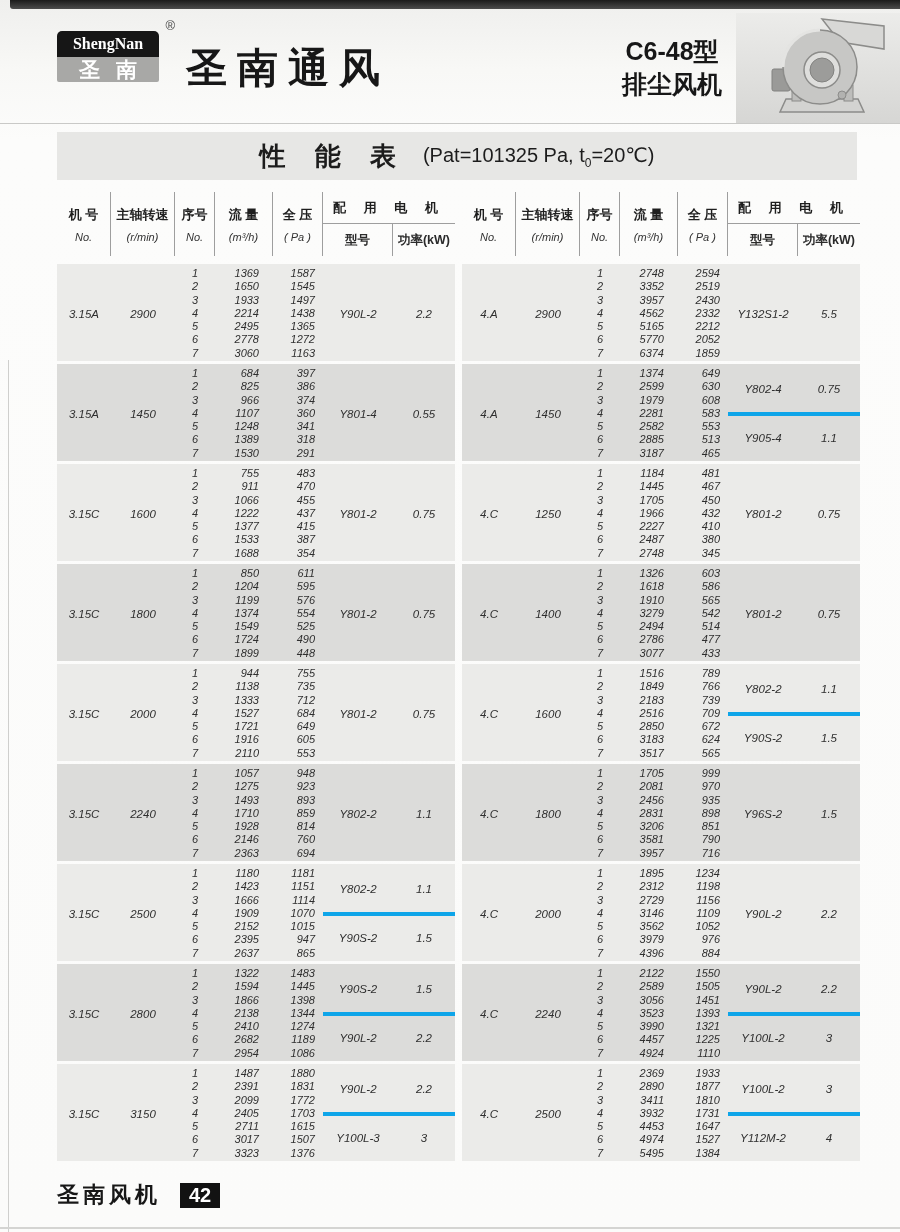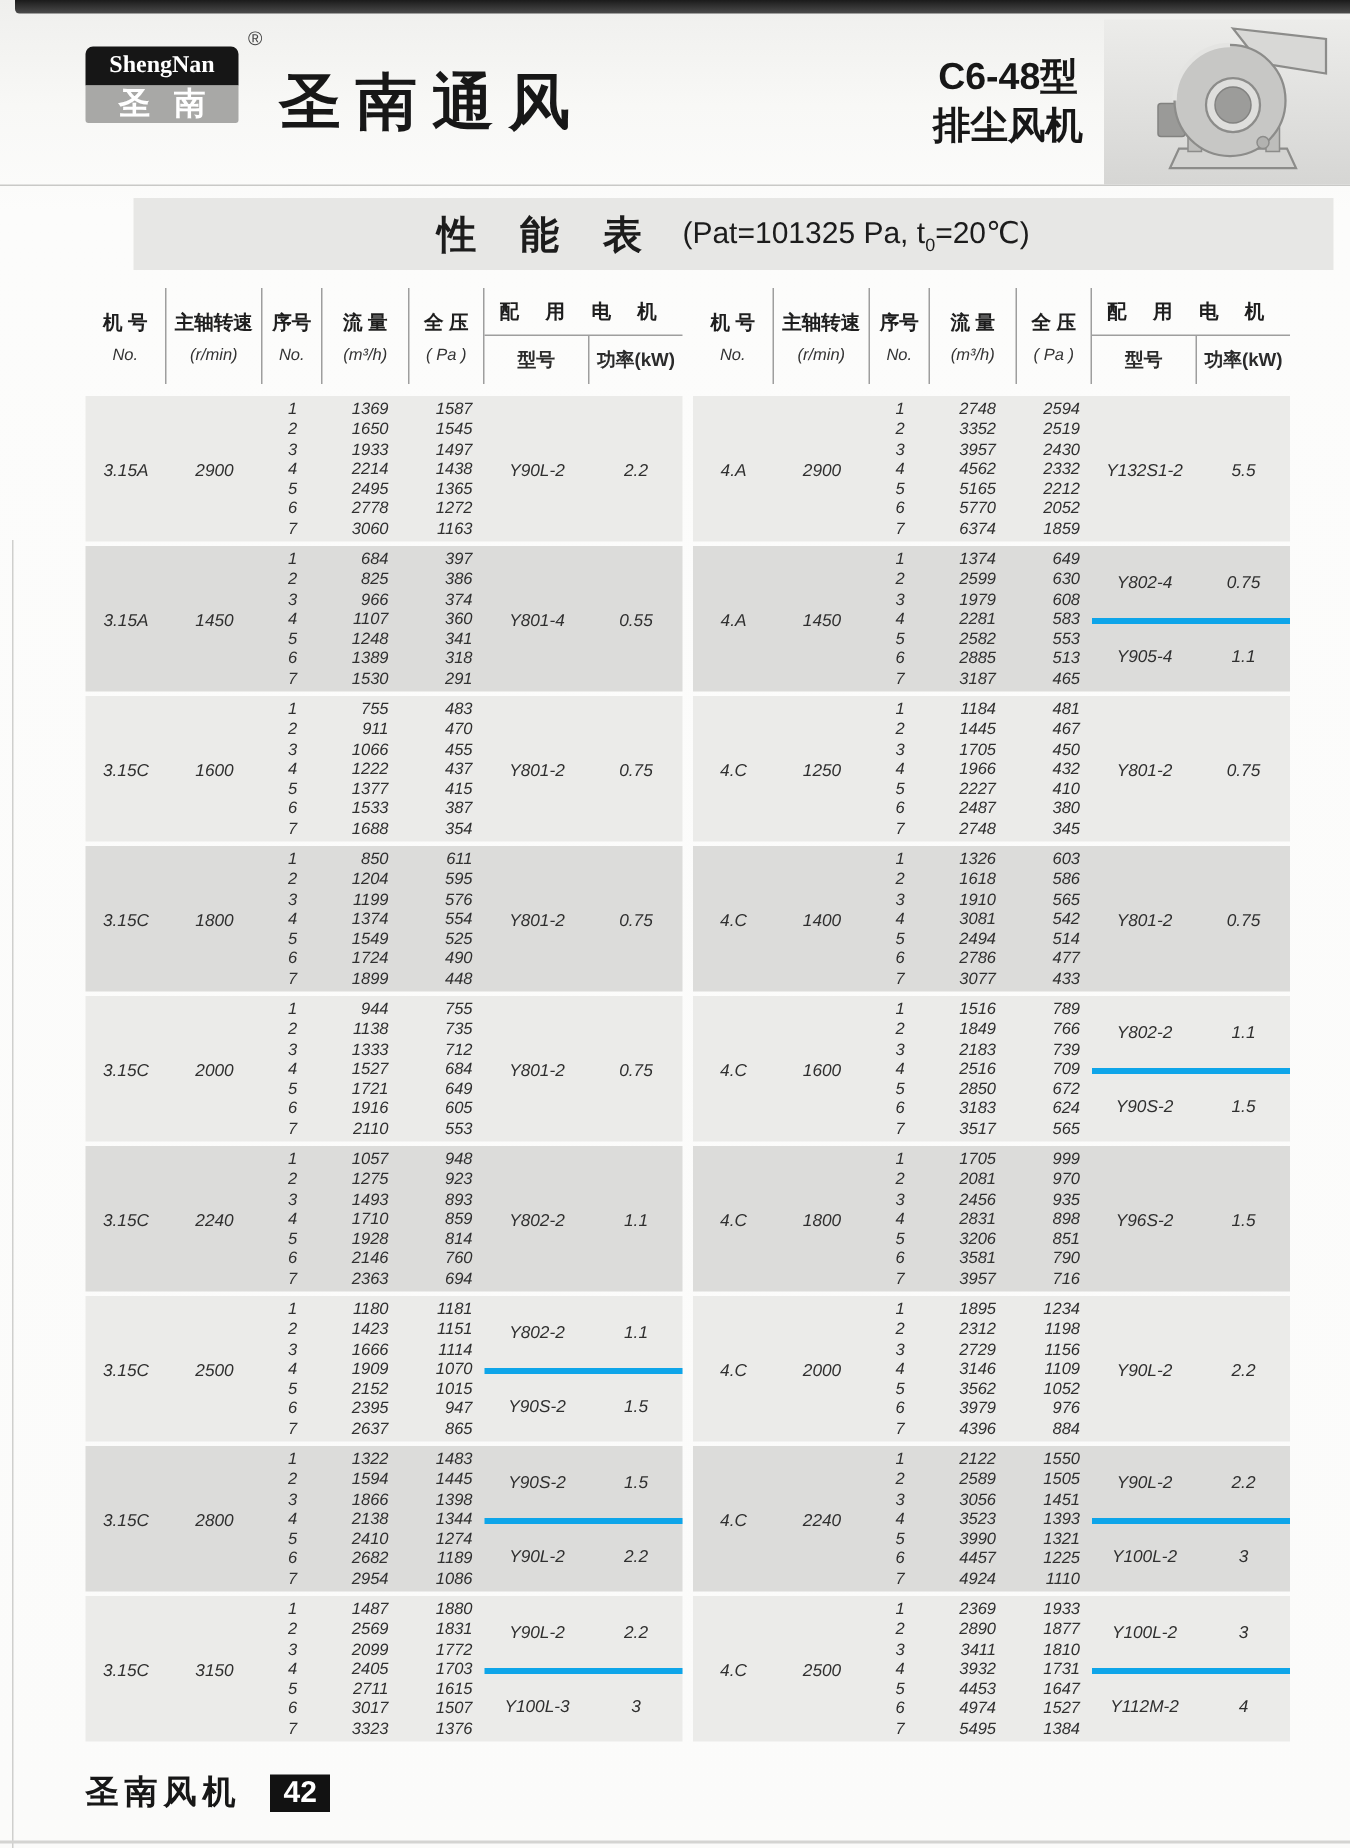--- a/index.html
+++ b/index.html
@@ -20,21 +20,21 @@
         height:25px;line-height:25px;letter-spacing:16px;text-indent:16px;border-radius:0 0 2px 2px;}
   .logo-reg{position:absolute;right:-16px;top:-13px;font-size:13px;color:#444;}
   .brand-name{position:absolute;left:186px;top:32px;font-size:41px;font-weight:bold;letter-spacing:10px;color:#171717;}
   .model-block{position:absolute;right:178px;top:26px;text-align:center;font-size:25px;font-weight:bold;
         line-height:33px;color:#171717;}
   .fan-box{position:absolute;right:0;top:4px;width:164px;height:110px;
         background:linear-gradient(180deg,#ececea,#d6d6d4);}
 
   
   .title-band{position:absolute;top:132px;left:57px;width:800px;height:48px;background:#e7e7e5;
-        display:flex;align-items:center;justify-content:center;gap:16px;margin-left:32px;}
+        display:flex;align-items:center;justify-content:center;gap:16px;}
   .title-main{font-size:26px;font-weight:bold;letter-spacing:11px;color:#1c1c1c;}
   .title-cond{font-size:20px;color:#1c1c1c;}
   .title-cond sub{font-size:12px;}
 
   
   .tables{position:absolute;top:192px;left:57px;display:flex;gap:7px;}
   .perf-table{width:398px;}
   .thead{display:flex;height:64px;margin-bottom:8px;}
   .th{box-sizing:border-box;border-right:1px solid #9e9e9e;display:flex;flex-direction:column;
         justify-content:center;gap:7px;text-align:center;}
@@ -454,21 +454,21 @@
               <div class="num">1</div>
               <div class="num">2</div>
               <div class="num">3</div>
               <div class="num">4</div>
               <div class="num">5</div>
               <div class="num">6</div>
               <div class="num">7</div>
             </div>
             <div class="col c-flow">
               <div class="num">1487</div>
-              <div class="num">2569</div>
+              <div class="num">2391</div>
               <div class="num">2099</div>
               <div class="num">2405</div>
               <div class="num">2711</div>
               <div class="num">3017</div>
               <div class="num">3323</div>
             </div>
             <div class="col c-press">
               <div class="num">1880</div>
               <div class="num">1831</div>
               <div class="num">1772</div>
@@ -646,21 +646,21 @@
               <div class="num">3</div>
               <div class="num">4</div>
               <div class="num">5</div>
               <div class="num">6</div>
               <div class="num">7</div>
             </div>
             <div class="col c-flow">
               <div class="num">1326</div>
               <div class="num">1618</div>
               <div class="num">1910</div>
-              <div class="num">3081</div>
+              <div class="num">3279</div>
               <div class="num">2494</div>
               <div class="num">2786</div>
               <div class="num">3077</div>
             </div>
             <div class="col c-press">
               <div class="num">603</div>
               <div class="num">586</div>
               <div class="num">565</div>
               <div class="num">542</div>
               <div class="num">514</div>

